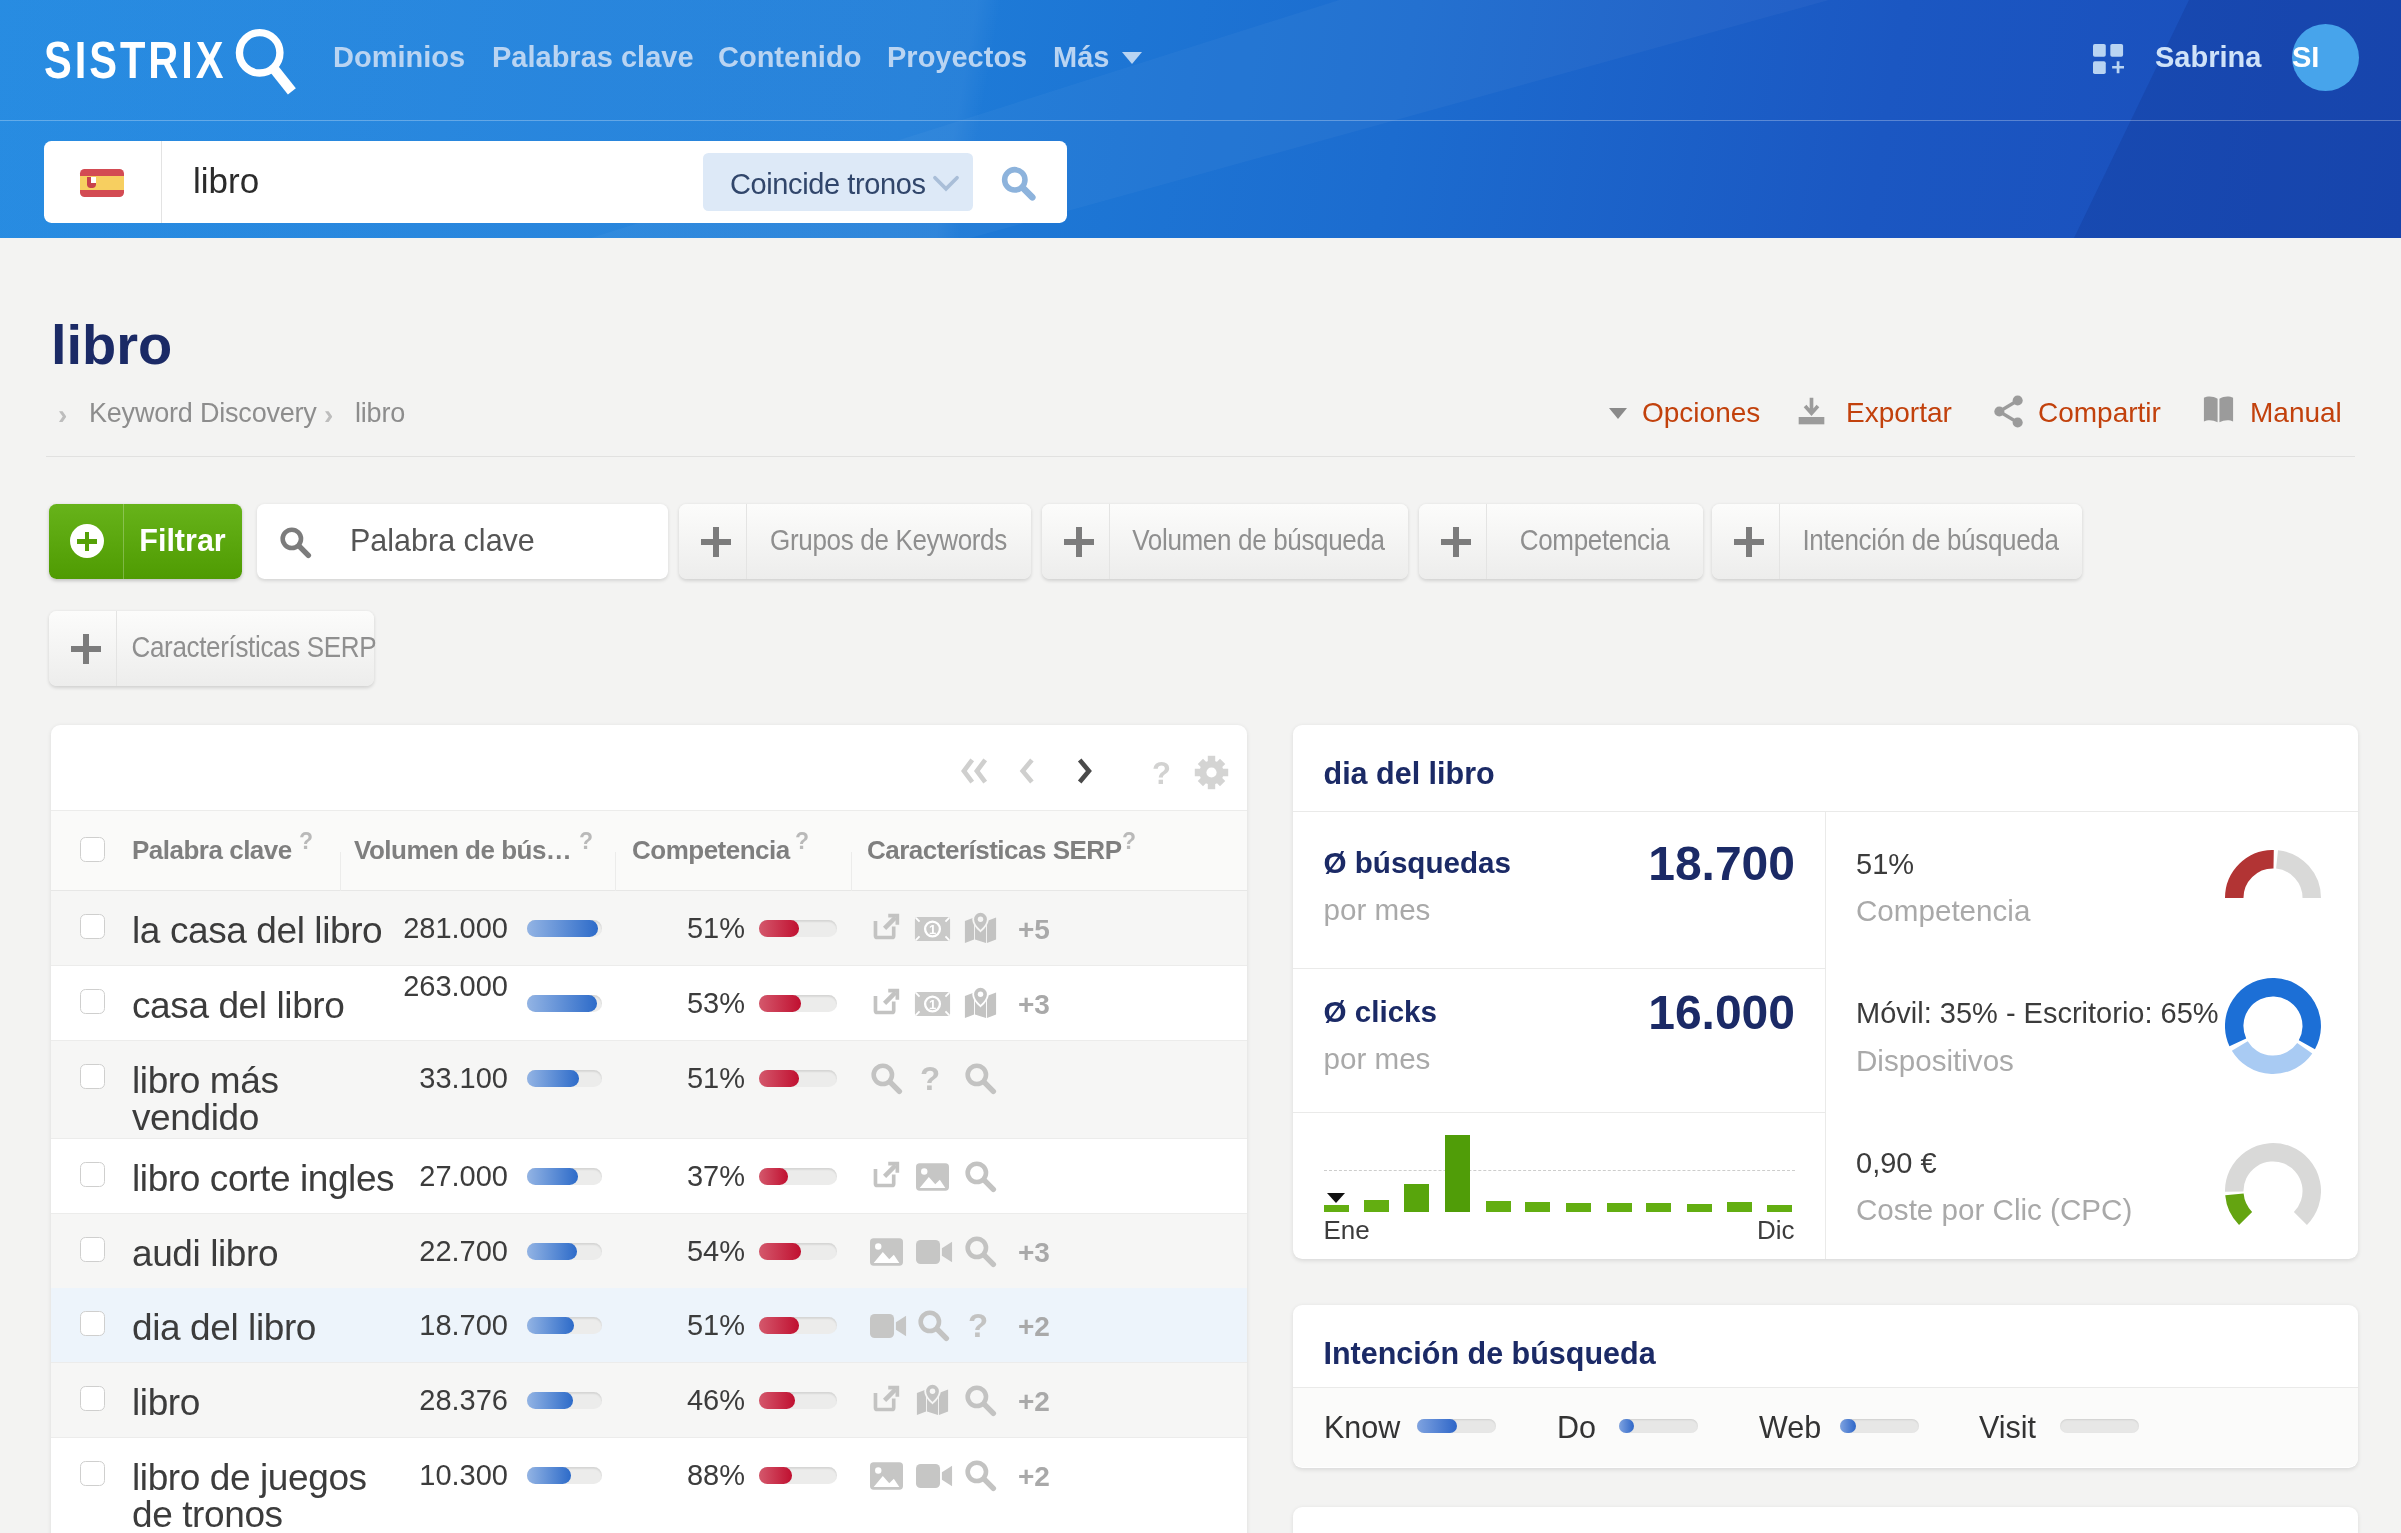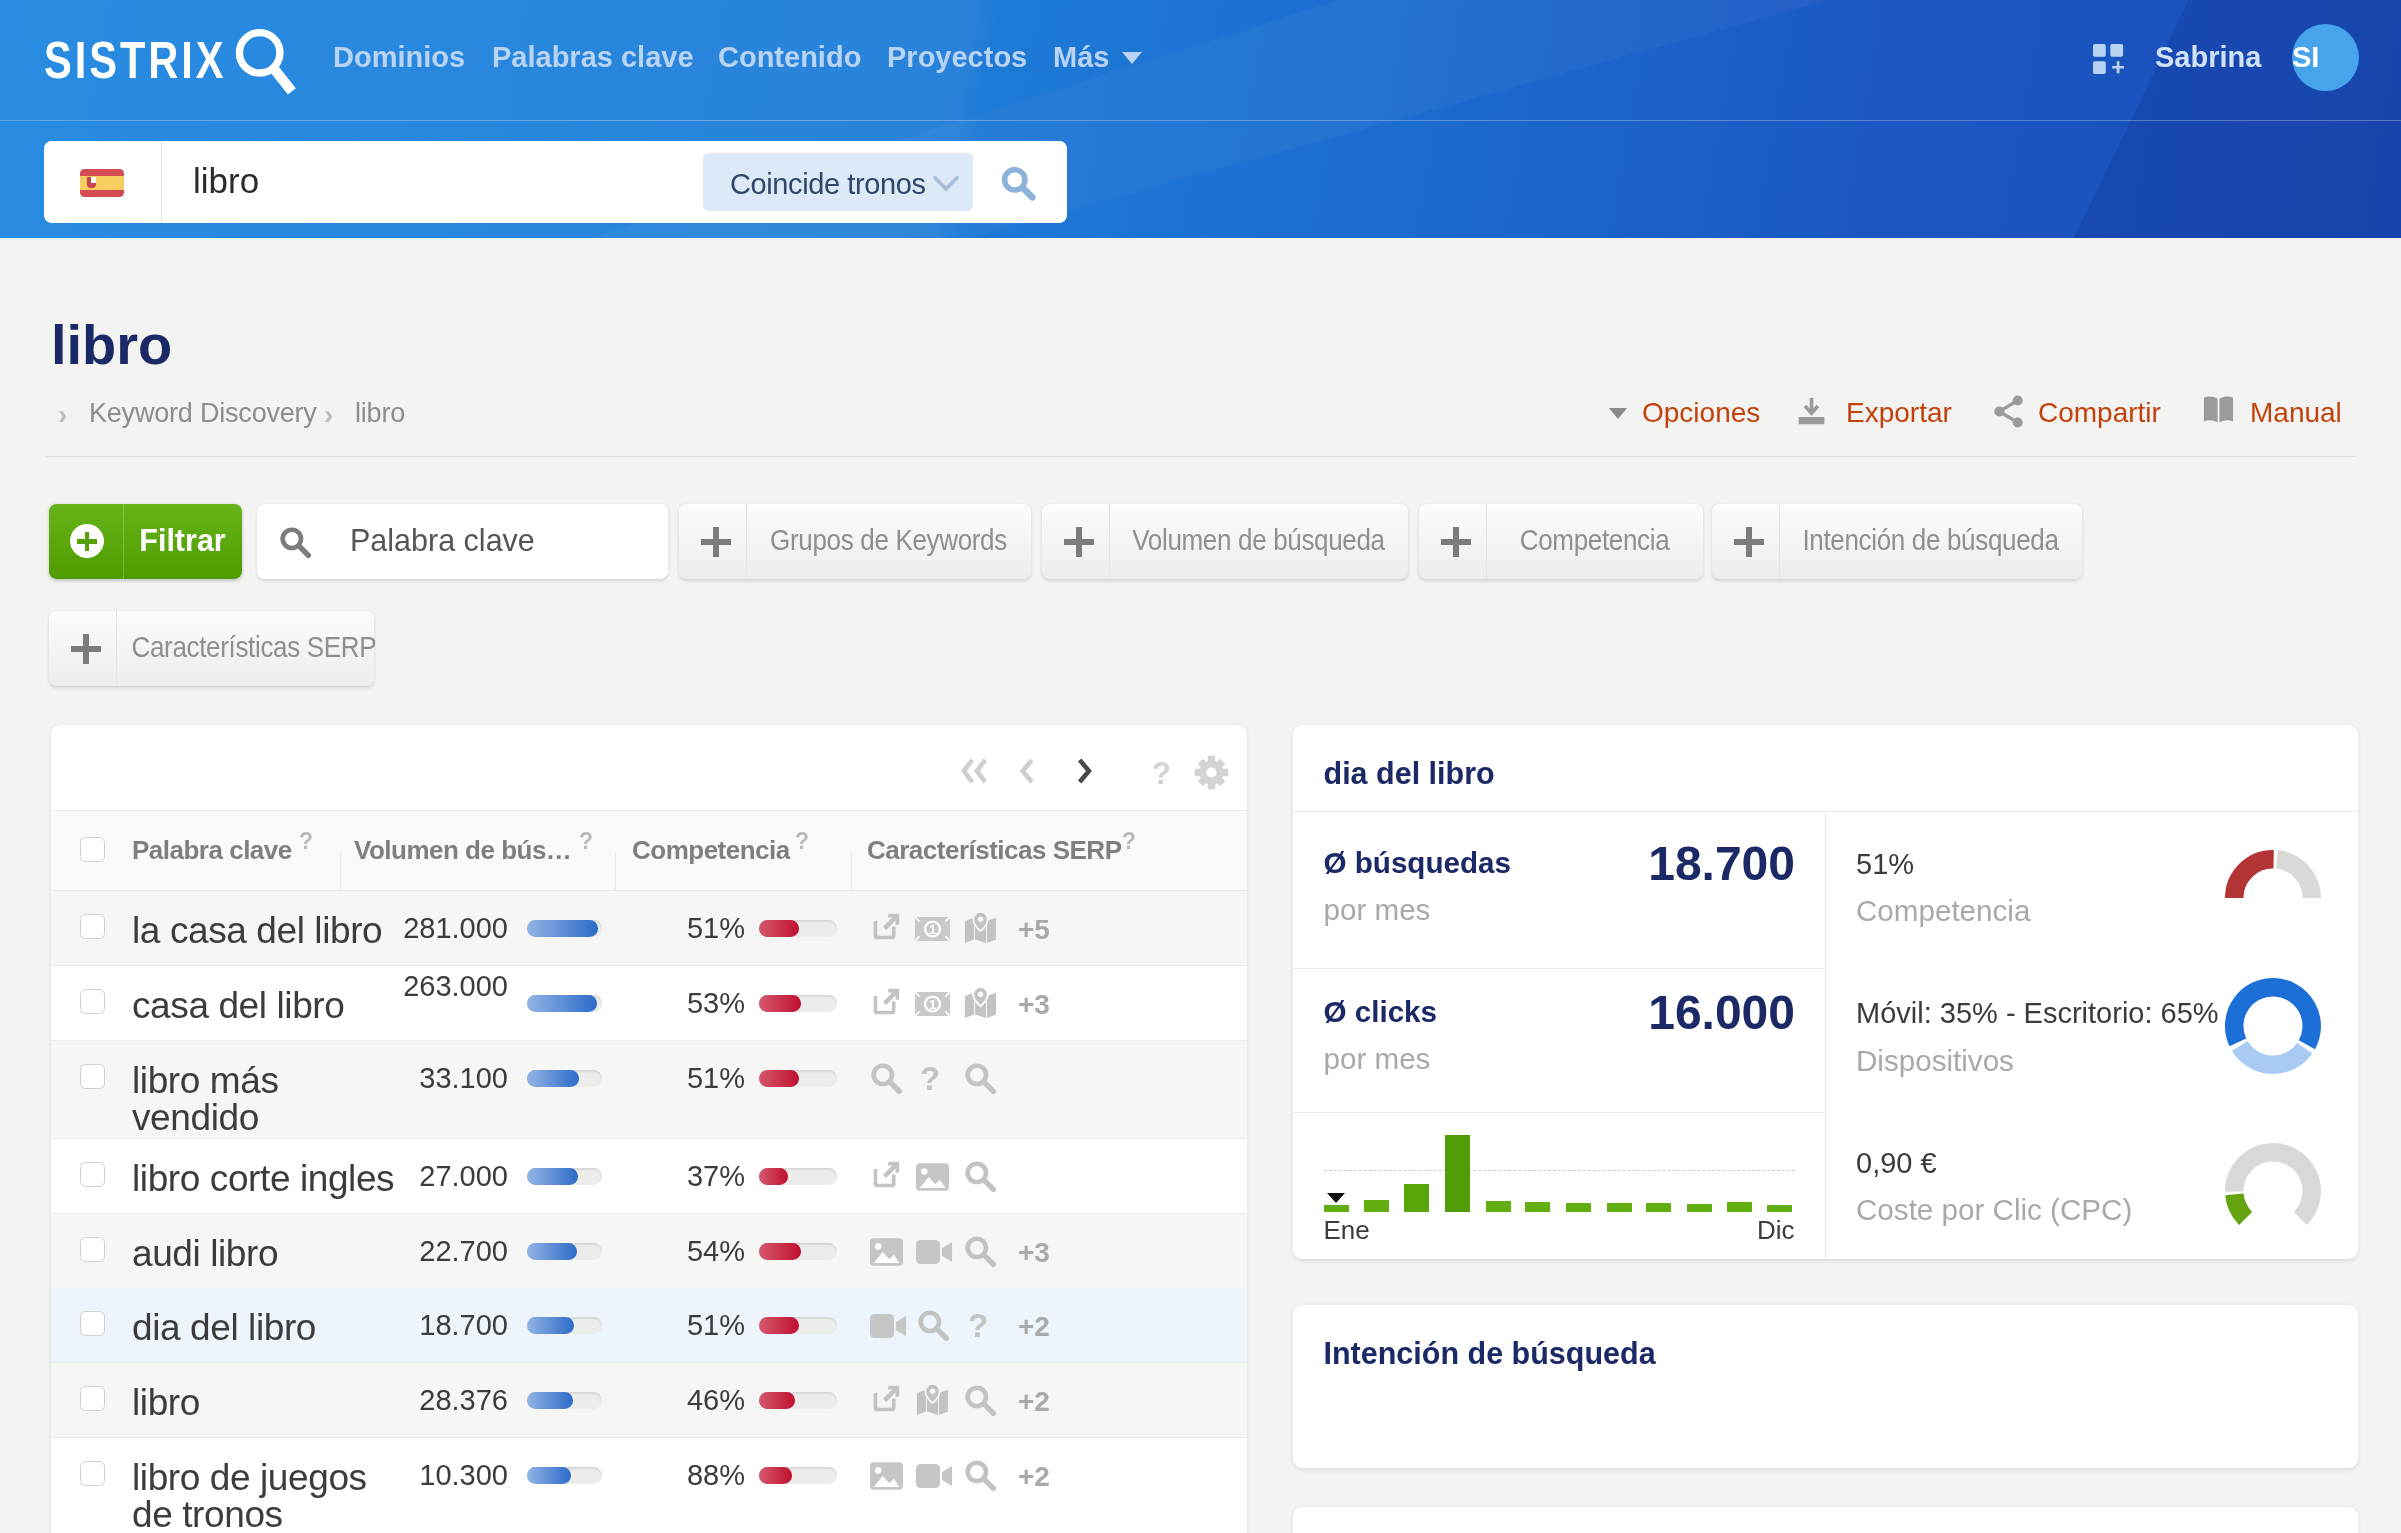--- a/index.html
+++ b/index.html
@@ -537,16 +537,32 @@
   <div class="rs-val" style="top:422px">0,90 €</div>
   <div class="rs-sub" style="top:468px">Coste por Clic (CPC)</div>
   <svg class="gauge" style="top:418px" width="96" height="96" viewBox="0 0 104 104">
     <path d="M 10 52.7 A 42 42 0 1 1 81.7 81.7" fill="none" stroke="#d9d9d8" stroke-width="20"></path>
     <path d="M 22.3 81.7 A 42 42 0 0 1 10.2 55.7" fill="none" stroke="#64a411" stroke-width="20"></path>
   </svg>
 </div>
 
 <div class="card rcard2">
   <div class="rtitle">Intención de búsqueda</div>
+  <div class="int-zone">
+    <div class="ilabel" style="left:31px">Know</div>
+    <div class="itrack" style="left:124px">
+        <div class="ifill" style="width:40px"></div>
+      </div>
+    <div class="ilabel" style="left:264px">Do</div>
+    <div class="itrack" style="left:326px">
+        <div class="ifill" style="width:14.8px"></div>
+      </div>
+    <div class="ilabel" style="left:466px">Web</div>
+    <div class="itrack" style="left:547px">
+        <div class="ifill" style="width:15.7px"></div>
+      </div>
+    <div class="ilabel" style="left:686px">Visit</div>
+    <div class="itrack" style="left:767px"></div>
+  </div>
 </div>
 
 <div class="card rcard3"></div>
 
 
 </body></html>

